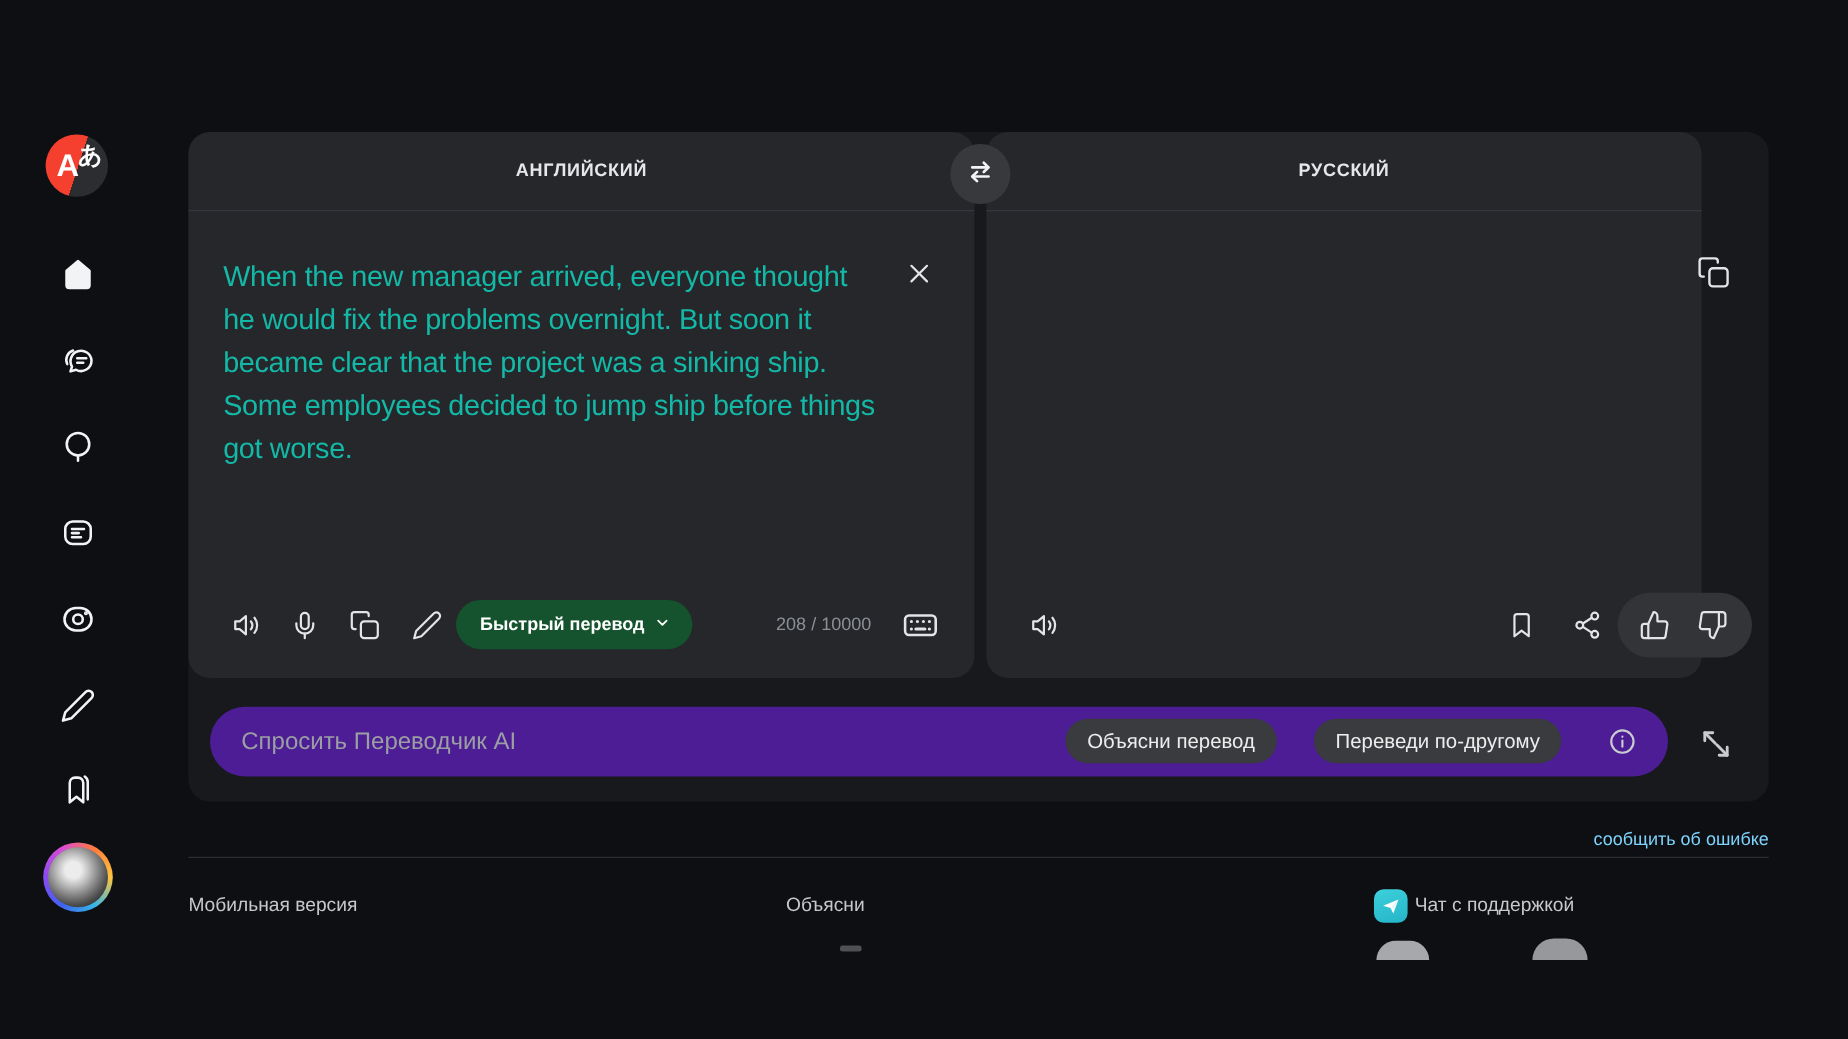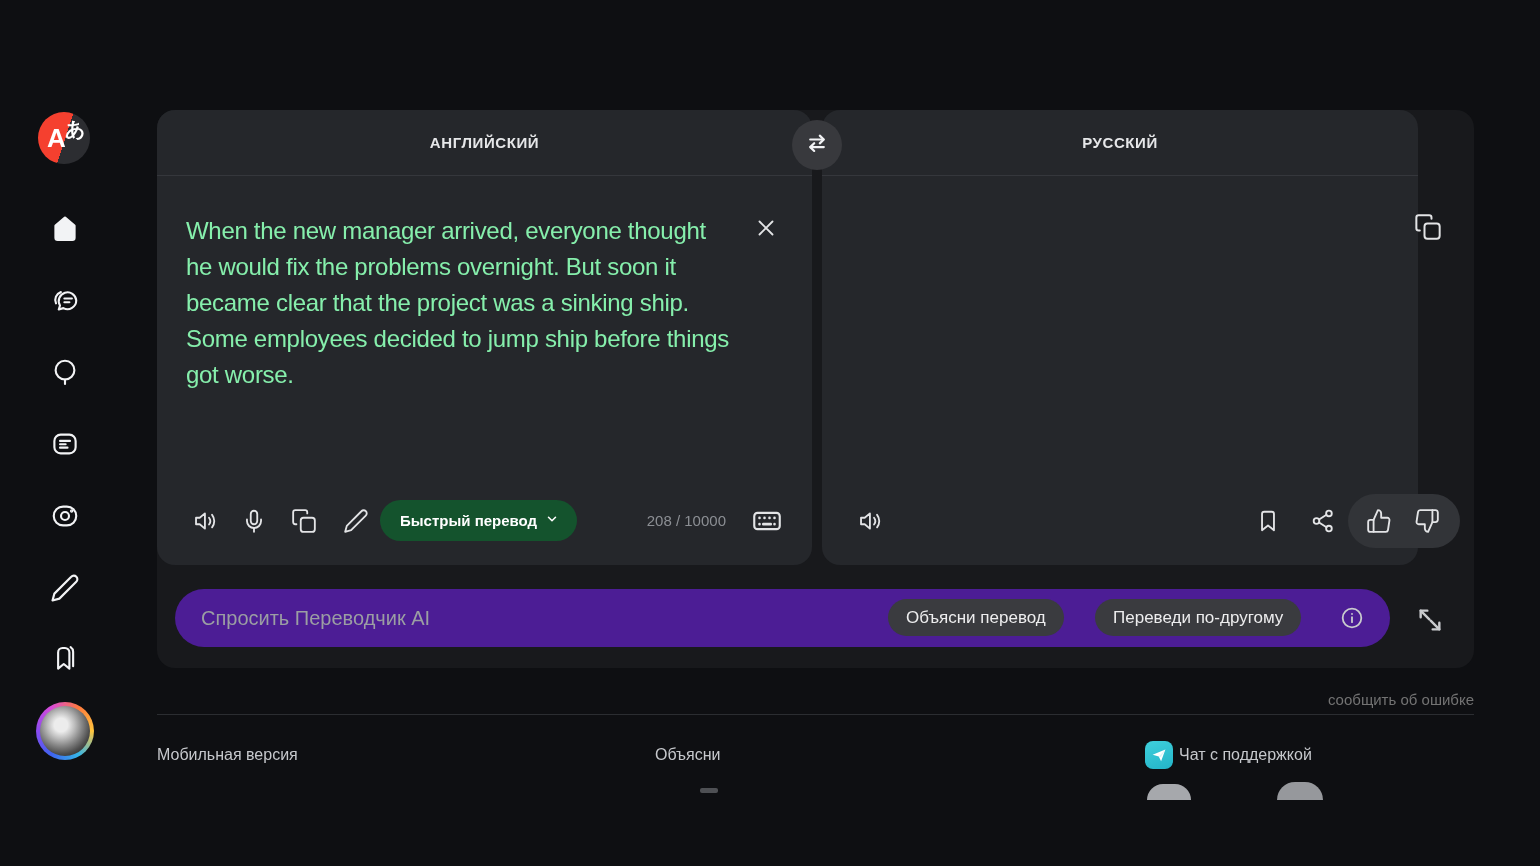--- a/index.html
+++ b/index.html
@@ -26,21 +26,21 @@
   .panel { position:absolute; top:110px; height:455px; background:#25272b; border-radius:18px; }
   .panel.src { left:157px; width:655px; }
   .panel.tgt { left:822px; width:596px; }
   .panel-header { position:absolute; top:0; left:0; right:0; height:66px; border-bottom:1px solid #35373c;
                   display:flex; align-items:center; justify-content:center; }
   .lang-label { color:#e6e7e9; font-size:15px; font-weight:700; letter-spacing:.6px; cursor:pointer; }
   .swap-btn { position:absolute; left:792px; top:120px; width:50px; height:50px; border-radius:50%;
               background:#38393d; display:flex; align-items:center; justify-content:center; cursor:pointer; z-index:3; }
   .swap-btn svg { width:28px; height:28px; }
 
-  .panel-text { position:absolute; left:29px; top:103px; color:#86efac; font-size:24px; line-height:36px; letter-spacing:-0.3px; }
+  .panel-text { position:absolute; left:29px; top:103px; color:#14b8a6; font-size:24px; line-height:36px; letter-spacing:-0.3px; }
   .src .panel-text { width:548px; }
   .tgt .panel-text { width:568px; }
 
   .icon-btn { position:absolute; width:26px; height:26px; cursor:pointer; }
   .icon-btn svg { width:26px; height:26px; }
   .tool { fill:none; stroke:#e3e4e6; stroke-width:1.7; stroke-linecap:round; stroke-linejoin:round; }
 
   .quick-btn { position:absolute; left:223px; top:390px; height:41px; padding:0 18px 0 20px; border-radius:21px;
                background:#14532d; border:none; display:flex; align-items:center; gap:8px; cursor:pointer; }
   .quick-btn span { color:#fff; font-size:15px; font-weight:700; }
@@ -56,21 +56,21 @@
   .ai-input::placeholder { color:#9b9ea3; }
   .sug-pill { position:absolute; top:10px; height:37px; border-radius:19px; background:#3a3b3f; border:none;
               display:flex; align-items:center; padding:0 18px; cursor:pointer; }
   .sug-pill span { color:#ededee; font-size:17px; }
   .info-btn { position:absolute; left:1165px; top:17px; width:24px; height:24px; cursor:pointer; }
   .info-btn svg { width:24px; height:24px; }
   .expand-btn { position:absolute; left:1414px; top:604px; width:32px; height:32px; cursor:pointer; }
   .expand-btn svg { width:32px; height:32px; }
 
   
-  .report-error { position:absolute; right:66px; top:691px; color:#737373; font-size:15px; cursor:pointer; }
+  .report-error { position:absolute; right:66px; top:691px; color:#7dd3fc; font-size:15px; cursor:pointer; }
   .footer-line { position:absolute; left:157px; top:714px; width:1317px; height:1px; background:#2b2d31; }
   .footer-link { position:absolute; top:746px; color:#c6c8cc; font-size:16px; cursor:pointer; }
   .support-chat { position:absolute; left:1145px; top:741px; display:flex; align-items:center; gap:6px; cursor:pointer; }
   .support-icon { width:28px; height:28px; border-radius:8px; background:linear-gradient(160deg,#3fd0dc,#23b4c8);
                   display:flex; align-items:center; justify-content:center; }
   .support-icon svg { width:18px; height:18px; }
   .support-chat span { color:#c6c8cc; font-size:16px; }
   .partial-pill { position:absolute; border-radius:22px 22px 0 0; }
   .pp1 { left:1147px; top:784px; width:44px; height:16px; background:#a6a8ac; }
   .pp2 { left:1277px; top:782px; width:46px; height:18px; background:#96989c; }

